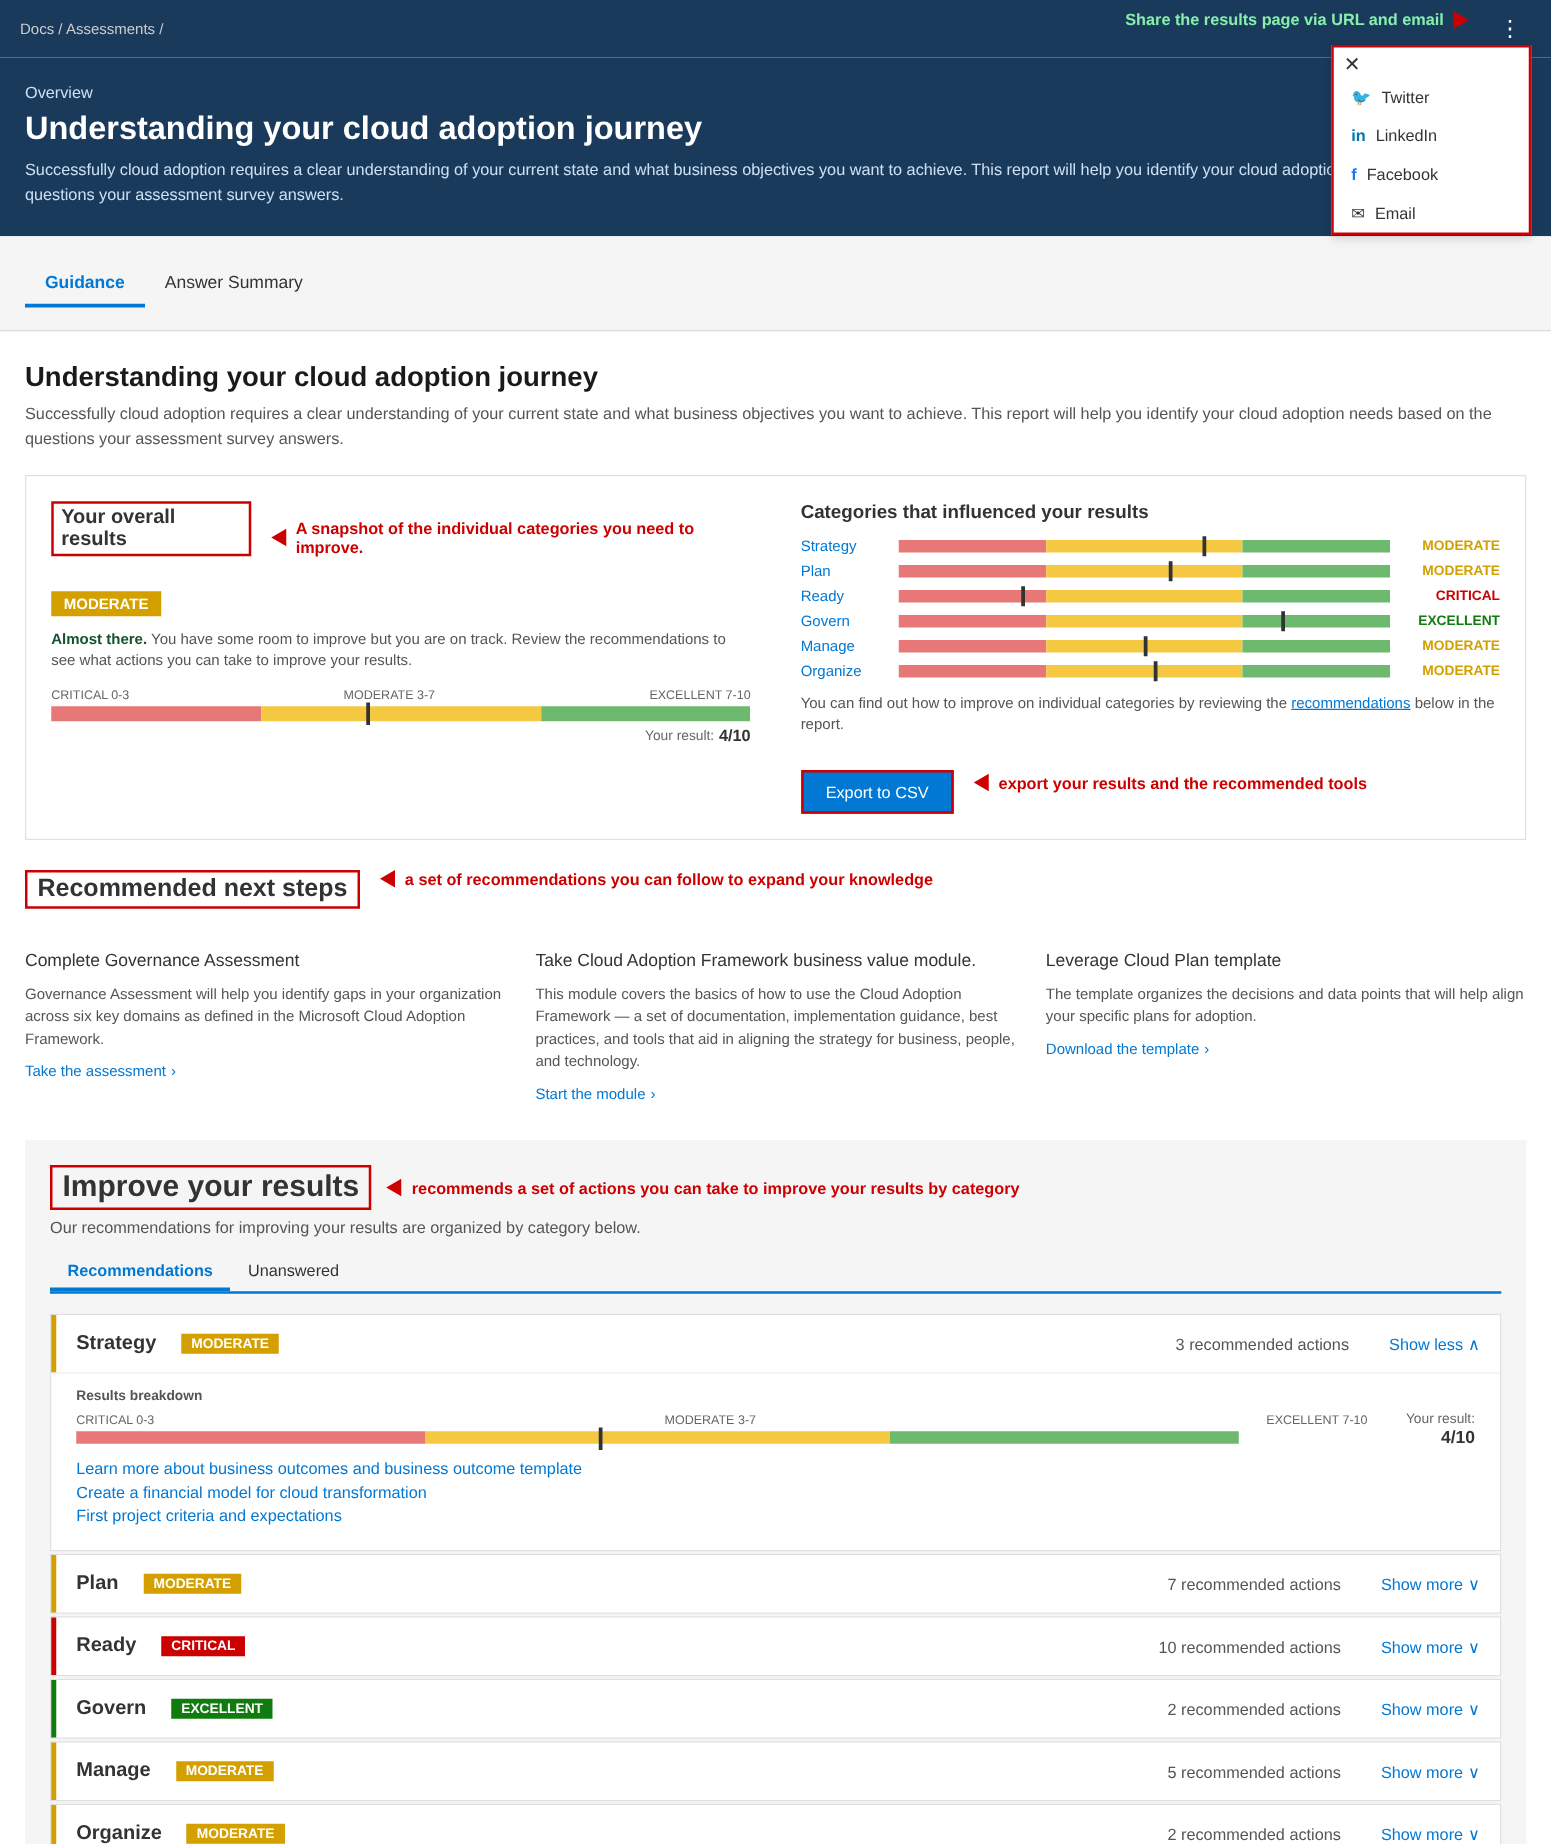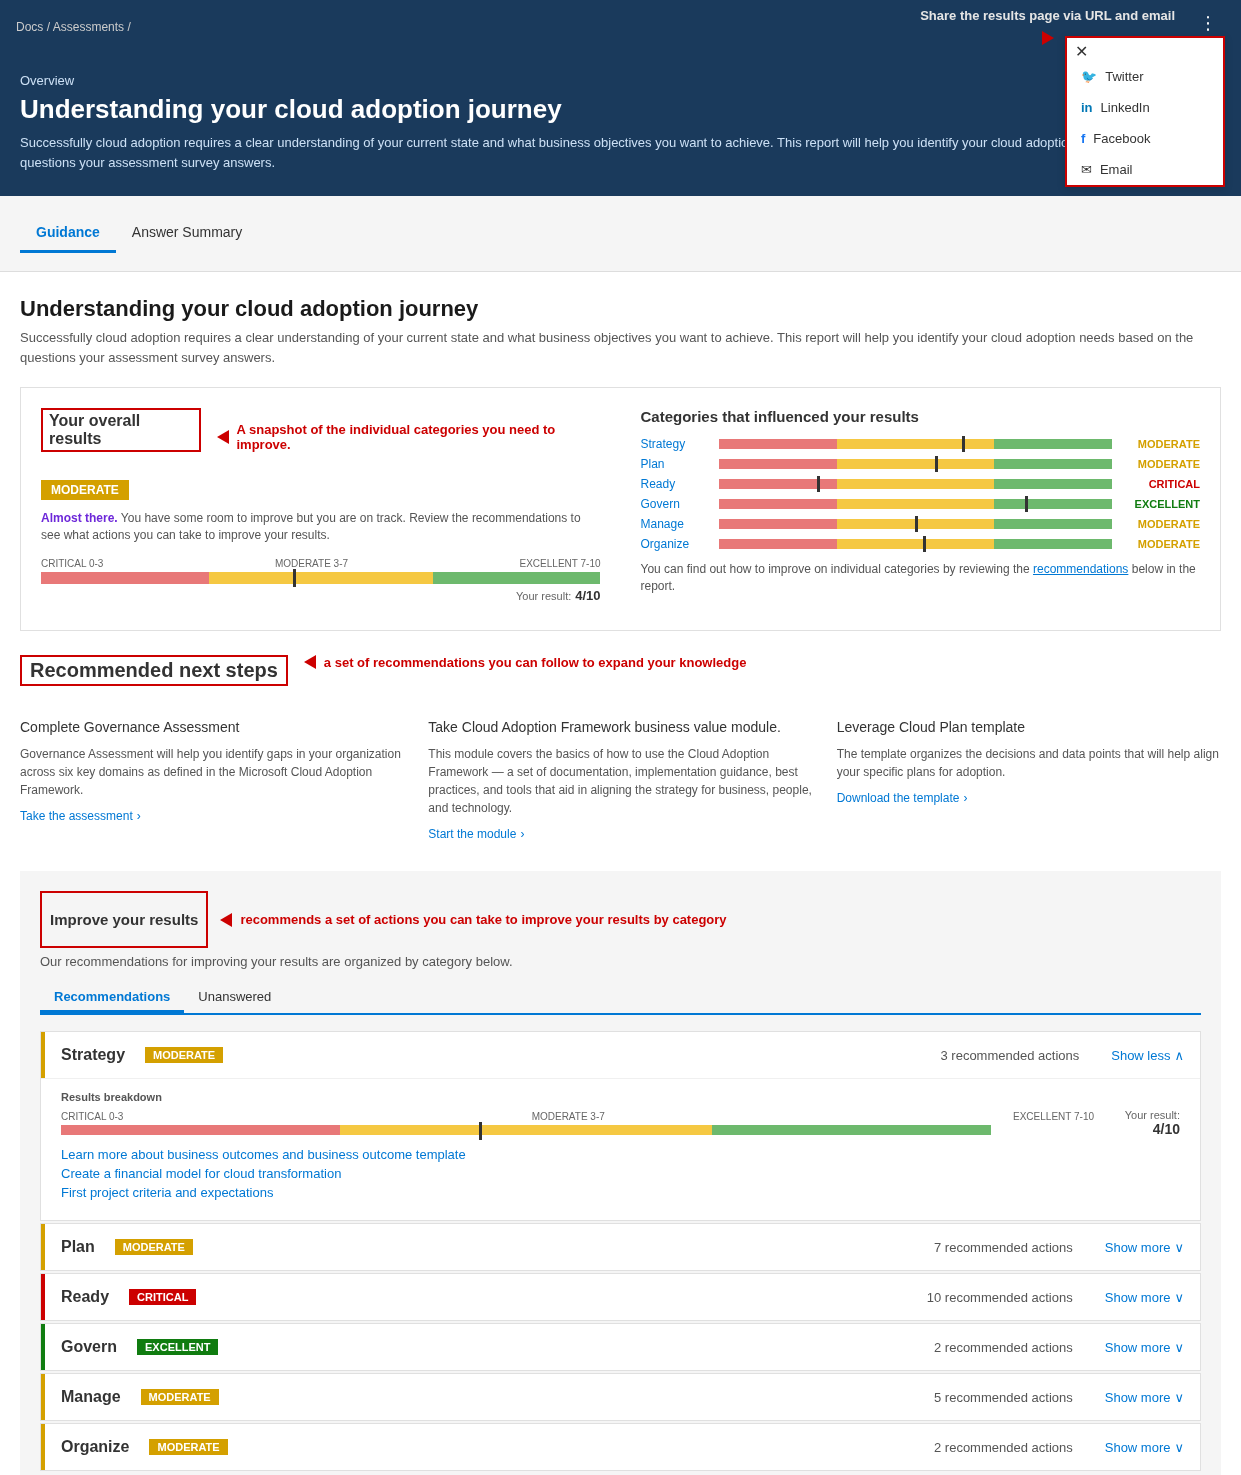--- a/index.html
+++ b/index.html
@@ -32,21 +32,21 @@
 
     
     .results-card { border: 1px solid #e0e0e0; padding: 20px; margin-bottom: 24px; display: flex; gap: 40px; }
     .results-left { flex: 1; min-width: 300px; }
     .results-right { flex: 1; min-width: 300px; }
 
     .your-results-heading { font-size: 16px; font-weight: 600; margin-bottom: 14px; border: 2px solid #cc0000; display: inline-block; padding: 2px 6px; }
     .moderate-badge { background: #d4a000; color: #fff; font-size: 12px; font-weight: 700; padding: 3px 10px; display: inline-block; margin-bottom: 10px; }
 
     .score-desc { font-size: 12px; color: #555; margin-bottom: 14px; line-height: 1.4; }
-    .score-desc strong { color: #6d28d9; }
+    .score-desc strong { color: #14532d; }
 
     .scale-bar-container { margin-bottom: 6px; }
     .scale-labels { display: flex; justify-content: space-between; font-size: 10px; color: #666; margin-bottom: 3px; }
     .scale-bar { display: flex; height: 12px; width: 100%; position: relative; }
     .bar-critical { background: #e87878; flex: 3; }
     .bar-moderate { background: #f5c842; flex: 4; }
     .bar-excellent { background: #6db96d; flex: 3; }
     .bar-marker { position: absolute; left: 45%; top: -3px; width: 3px; height: 18px; background: #333; }
     .your-result-label { font-size: 11px; color: #666; text-align: right; margin-top: 2px; }
     .your-result-value { font-size: 13px; font-weight: 700; }
@@ -75,21 +75,21 @@
     .recommended-section { margin-bottom: 30px; }
     .recommended-heading { font-size: 20px; font-weight: 600; margin-bottom: 16px; border: 2px solid #cc0000; display: inline-block; padding: 2px 8px; }
     .steps-grid { display: grid; grid-template-columns: 1fr 1fr 1fr; gap: 24px; }
     .step-card h3 { font-size: 14px; font-weight: 400; margin-bottom: 8px; line-height: 1.4; }
     .step-card p { font-size: 12px; color: #555; margin-bottom: 10px; line-height: 1.5; }
     .step-card a { color: #0078d4; font-size: 12px; text-decoration: none; display: flex; align-items: center; gap: 4px; }
 
     
     .improve-section { background: #f5f5f5; padding: 20px; }
     .improve-heading-row { display: flex; align-items: center; gap: 12px; margin-bottom: 6px; }
-    .improve-heading { font-size: 15px; font-weight: 600; border: 2px solid #cc0000; display: inline-block; padding: 18px 8px; }
+    .improve-heading { font-size: 24px; font-weight: 600; border: 2px solid #cc0000; display: inline-block; padding: 2px 8px; }
     .improve-subtitle { font-size: 13px; color: #555; margin-bottom: 14px; }
     .improve-tabs { display: flex; gap: 0; border-bottom: 2px solid #0078d4; margin-bottom: 16px; }
     .improve-tab { padding: 6px 14px; font-size: 13px; cursor: pointer; border-bottom: 3px solid transparent; color: #333; }
     .improve-tab.active { border-bottom: 3px solid #0078d4; color: #0078d4; font-weight: 600; }
 
     
     .category-item { background: #fff; border: 1px solid #e0e0e0; margin-bottom: 2px; }
     .category-item-header { display: flex; align-items: center; padding: 14px 16px; gap: 12px; border-left: 4px solid #d4a000; }
     .category-item-header.critical { border-left-color: #cc0000; }
     .category-item-header.excellent { border-left-color: #107c10; }
@@ -105,21 +105,21 @@
     .results-breakdown-label { font-size: 11px; color: #555; margin-bottom: 6px; font-weight: 600; }
     .breakdown-scale-labels { display: flex; justify-content: space-between; font-size: 10px; color: #666; margin-bottom: 3px; }
     .breakdown-bar { display: flex; height: 10px; width: 80%; position: relative; }
     .actions-list { margin-top: 10px; }
     .actions-list a { display: block; font-size: 13px; color: #0078d4; text-decoration: none; margin-bottom: 4px; }
     .annotation-text { color: #cc0000; font-size: 13px; font-weight: 600; }
 
     .share-header { display: flex; align-items: center; gap: 16px; padding: 4px 8px 0; }
 
     .top-right-area { display: flex; align-items: flex-start; gap: 16px; }
-    .share-label-annotation { color: #e5e5e5; font-weight: 700; font-size: 13px; display: flex; align-items: center; gap: 8px; flex-direction: column; }
+    .share-label-annotation { color: #86efac; font-weight: 700; font-size: 13px; display: flex; align-items: center; gap: 8px; }
 
     .breakdown-row { display: flex; align-items: center; gap: 16px; }
     .breakdown-bar-wrap { flex: 1; }
   </style>
 </head>
 <body>
 
 <div class="top-nav">
   <div class="breadcrumb">
     <a href="#">Docs</a>
@@ -289,20 +289,27 @@
         </div>
         <span class="category-status status-moderate">MODERATE</span>
       </div>
 
       <div class="categories-note">
         <span>You can find out how to improve on individual categories by reviewing the</span>
         <a href="#">recommendations</a>
         <span> below in the report.</span>
       </div>
 
+      <div style="display:flex;align-items:center;gap:16px;margin-top:14px;">
+        <button class="export-btn">Export to CSV</button>
+        <div style="display:flex;align-items:center;gap:8px;">
+          <span style="display:inline-block;width:0;height:0;border-top:7px solid transparent;border-bottom:7px solid transparent;border-right:12px solid #cc0000;"></span>
+          <span class="annotation-text">export your results and the recommended tools</span>
+        </div>
+      </div>
     </div>
   </div>
 
   <div class="recommended-section">
     <div style="display:flex;align-items:flex-start;gap:16px;margin-bottom:16px;">
       <div class="recommended-heading">Recommended next steps</div>
       <div style="display:flex;align-items:center;gap:8px;">
         <span style="display:inline-block;width:0;height:0;border-top:7px solid transparent;border-bottom:7px solid transparent;border-right:12px solid #cc0000;"></span>
         <span class="annotation-text">a set of recommendations you can follow to expand your knowledge</span>
       </div>

